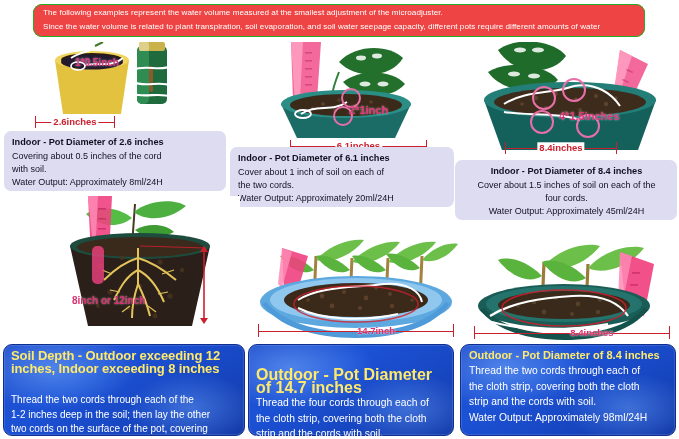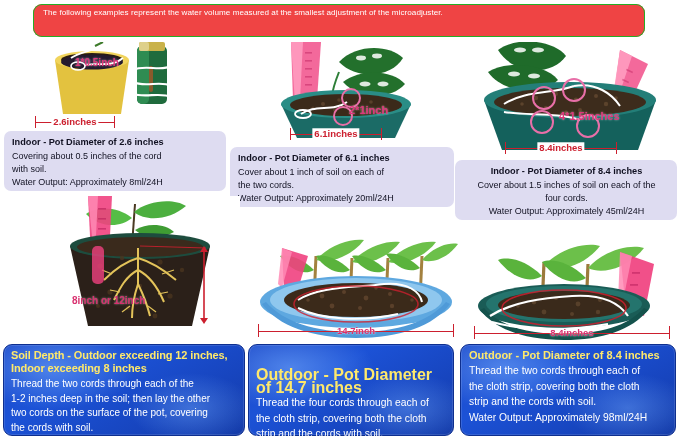--- a/index.html
+++ b/index.html
@@ -44,54 +44,55 @@
       linear-gradient(150deg,#1c49c9 0%,#1c52d6 35%,#1745bf 70%,#143ba8 100%);
     border:1px solid #0e2f8f;
     padding:4px 6px 4px 7px;
     color:#ffffff;
     box-shadow:0 0 0 1px rgba(255,255,255,.12) inset;
   }
   .panel-blue .head{color:#ffe96b;font-weight:bold;line-height:13px;}
   .panel-blue .body{color:#ffffff;line-height:14.6px;}
 
   #soil-depth-panel{left:3px;top:344px;width:242px;height:92px;}
-  #soil-depth-panel .head{font-size:11px;margin-bottom:2px;letter-spacing:-0.1px;}
+  #soil-depth-panel .head{font-size:13px;margin-bottom:18px;letter-spacing:-0.1px;}
   #soil-depth-panel .body{font-size:10px;}
 
   #outdoor-147-panel{left:248px;top:344px;width:206px;height:92px;}
   #outdoor-147-panel .head{font-size:16px;margin-bottom:1px;margin-top:19px;}
   #outdoor-147-panel .body{font-size:10.3px;line-height:15.5px;}
 
   #outdoor-84-panel{left:460px;top:344px;width:216px;height:92px;padding-left:8px;}
   #outdoor-84-panel .head{font-size:11px;margin-bottom:1px;}
   #outdoor-84-panel .body{font-size:10.3px;line-height:15.5px;}
 
   
   .dim{position:absolute;}
   .dim .bar{position:absolute;left:0;top:50%;height:1.4px;background:#cc1f2e;width:100%;}
   .dim .cap{position:absolute;top:0;width:1.4px;height:100%;background:#cc1f2e;}
   .dim .cap.l{left:0;} .dim .cap.r{right:0;}
   .dim .lbl{
     position:absolute;left:50%;top:50%;transform:translate(-50%,-52%);
     color:#cc1f2e;font-size:9.5px;font-weight:bold;background:#ffffff;
     padding:0 2px;white-space:nowrap;
   }
-  .dim .lbl.nobg{background:transparent;}
+  .dim .lbl.nobg{background:transparent;margin-left:20px;}
   .circ-lbl{
     position:absolute;color:#e85fa0;font-weight:bold;white-space:nowrap;
     text-shadow:0 0 2px rgba(255,255,255,.6);
   }
 </style>
 </head>
 <body>
 
 <div class="stage">
 
   <div class="banner">
     <div class="line">The following examples represent the water volume measured at the smallest adjustment of the microadjuster.</div>
+    <div class="line">Since the water volume is related to plant transpiration, soil evaporation, and soil water seepage capacity, different pots require different amounts of water</div>
   </div>
 
   <div class="photo" style="left:33px;top:42px;width:180px;height:88px;">
     <svg width="180" height="88" viewBox="0 0 180 88">
       <rect width="180" height="88" fill="#ffffff"></rect>
 
       <rect x="104" y="4" width="30" height="58" rx="5" fill="#1f6b3d"></rect>
       <rect x="104" y="4" width="12" height="58" rx="5" fill="#2f8c52"></rect>
       <rect x="106" y="0" width="26" height="9" rx="2" fill="#c9b24a"></rect>
       <rect x="106" y="0" width="10" height="9" rx="2" fill="#ded08a"></rect>
@@ -172,21 +173,21 @@
 
       <path d="M58 72 C72 62 90 70 104 60" stroke="#ffffff" stroke-width="2" fill="none"></path>
       <ellipse cx="60" cy="72" rx="8" ry="4" stroke="#ffffff" stroke-width="1.8" fill="none"></ellipse>
 
       <circle cx="108" cy="56" r="9" stroke="#e86fa8" stroke-width="2" fill="none"></circle>
       <circle cx="100" cy="74" r="9" stroke="#e86fa8" stroke-width="2" fill="none"></circle>
     </svg>
     <div class="circ-lbl" style="left:106px;top:62px;font-size:11px;color:#e0347a;">2*1inch</div>
   </div>
 
-  <div class="dim" style="left:290px;top:128px;width:92px;height:12px;">
+  <div class="dim" style="left:290px;top:140px;width:92px;height:12px;padding-left:45px;">
     <div class="bar"></div>
     <div class="cap l"></div>
     <div class="cap r"></div>
     <div class="lbl">6.1inches</div>
   </div>
 
   <div class="photo" style="left:470px;top:42px;width:200px;height:110px;">
     <svg width="200" height="110" viewBox="0 0 200 110">
       <rect width="200" height="110" fill="#ffffff"></rect>
 

